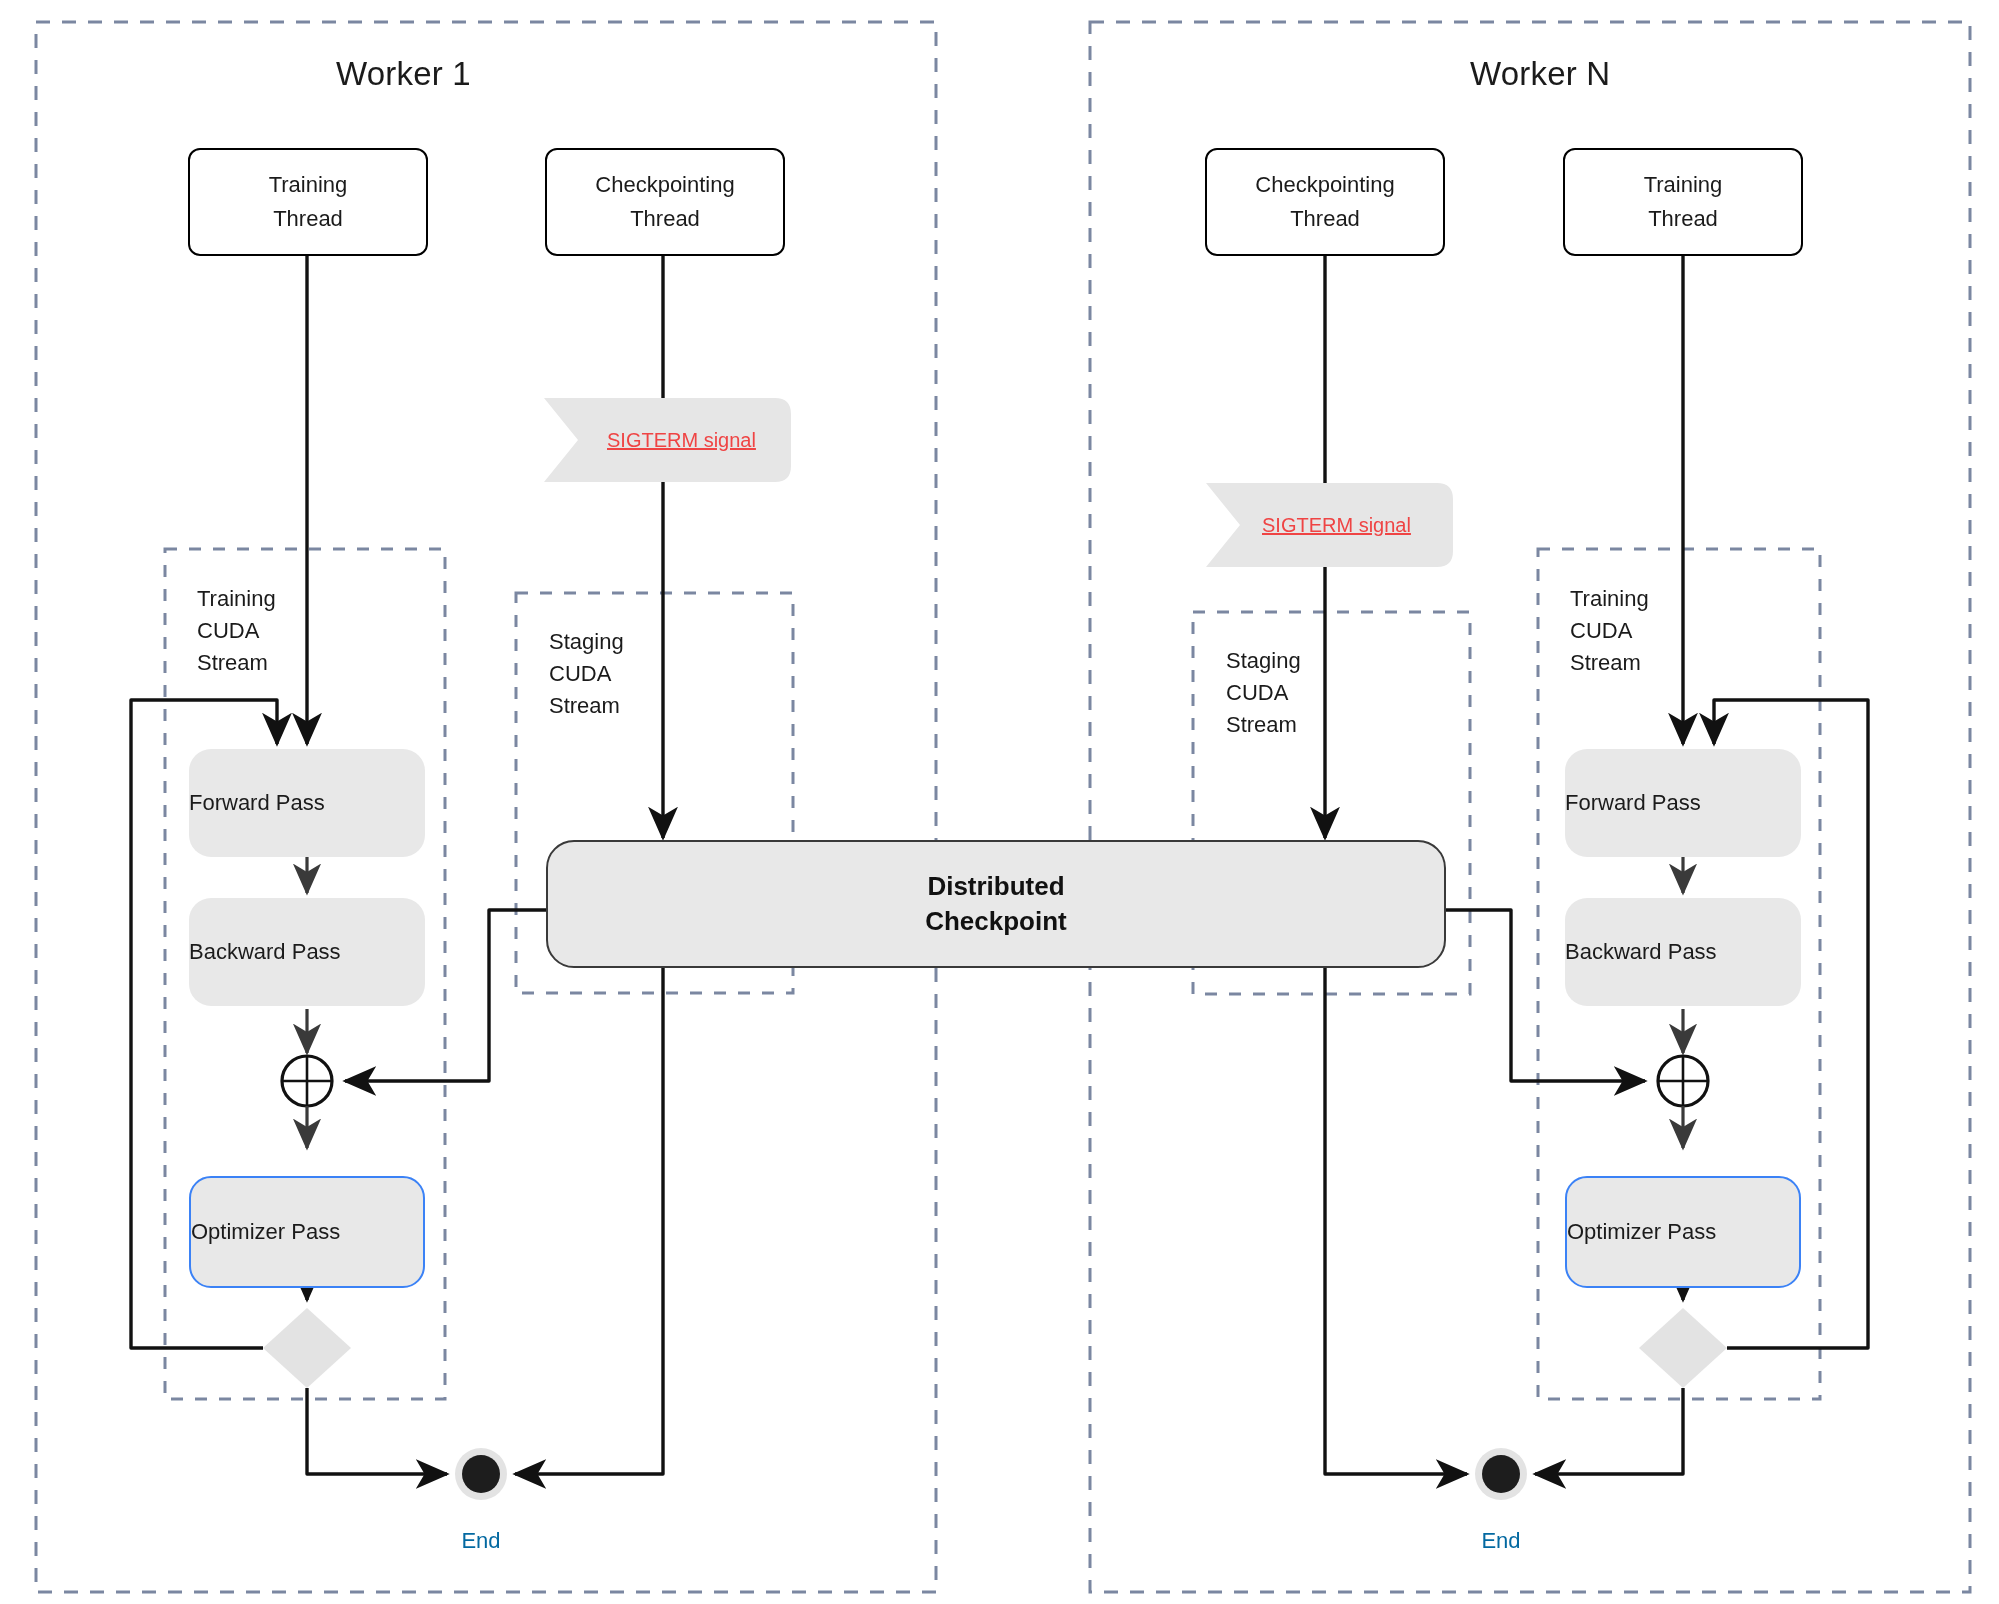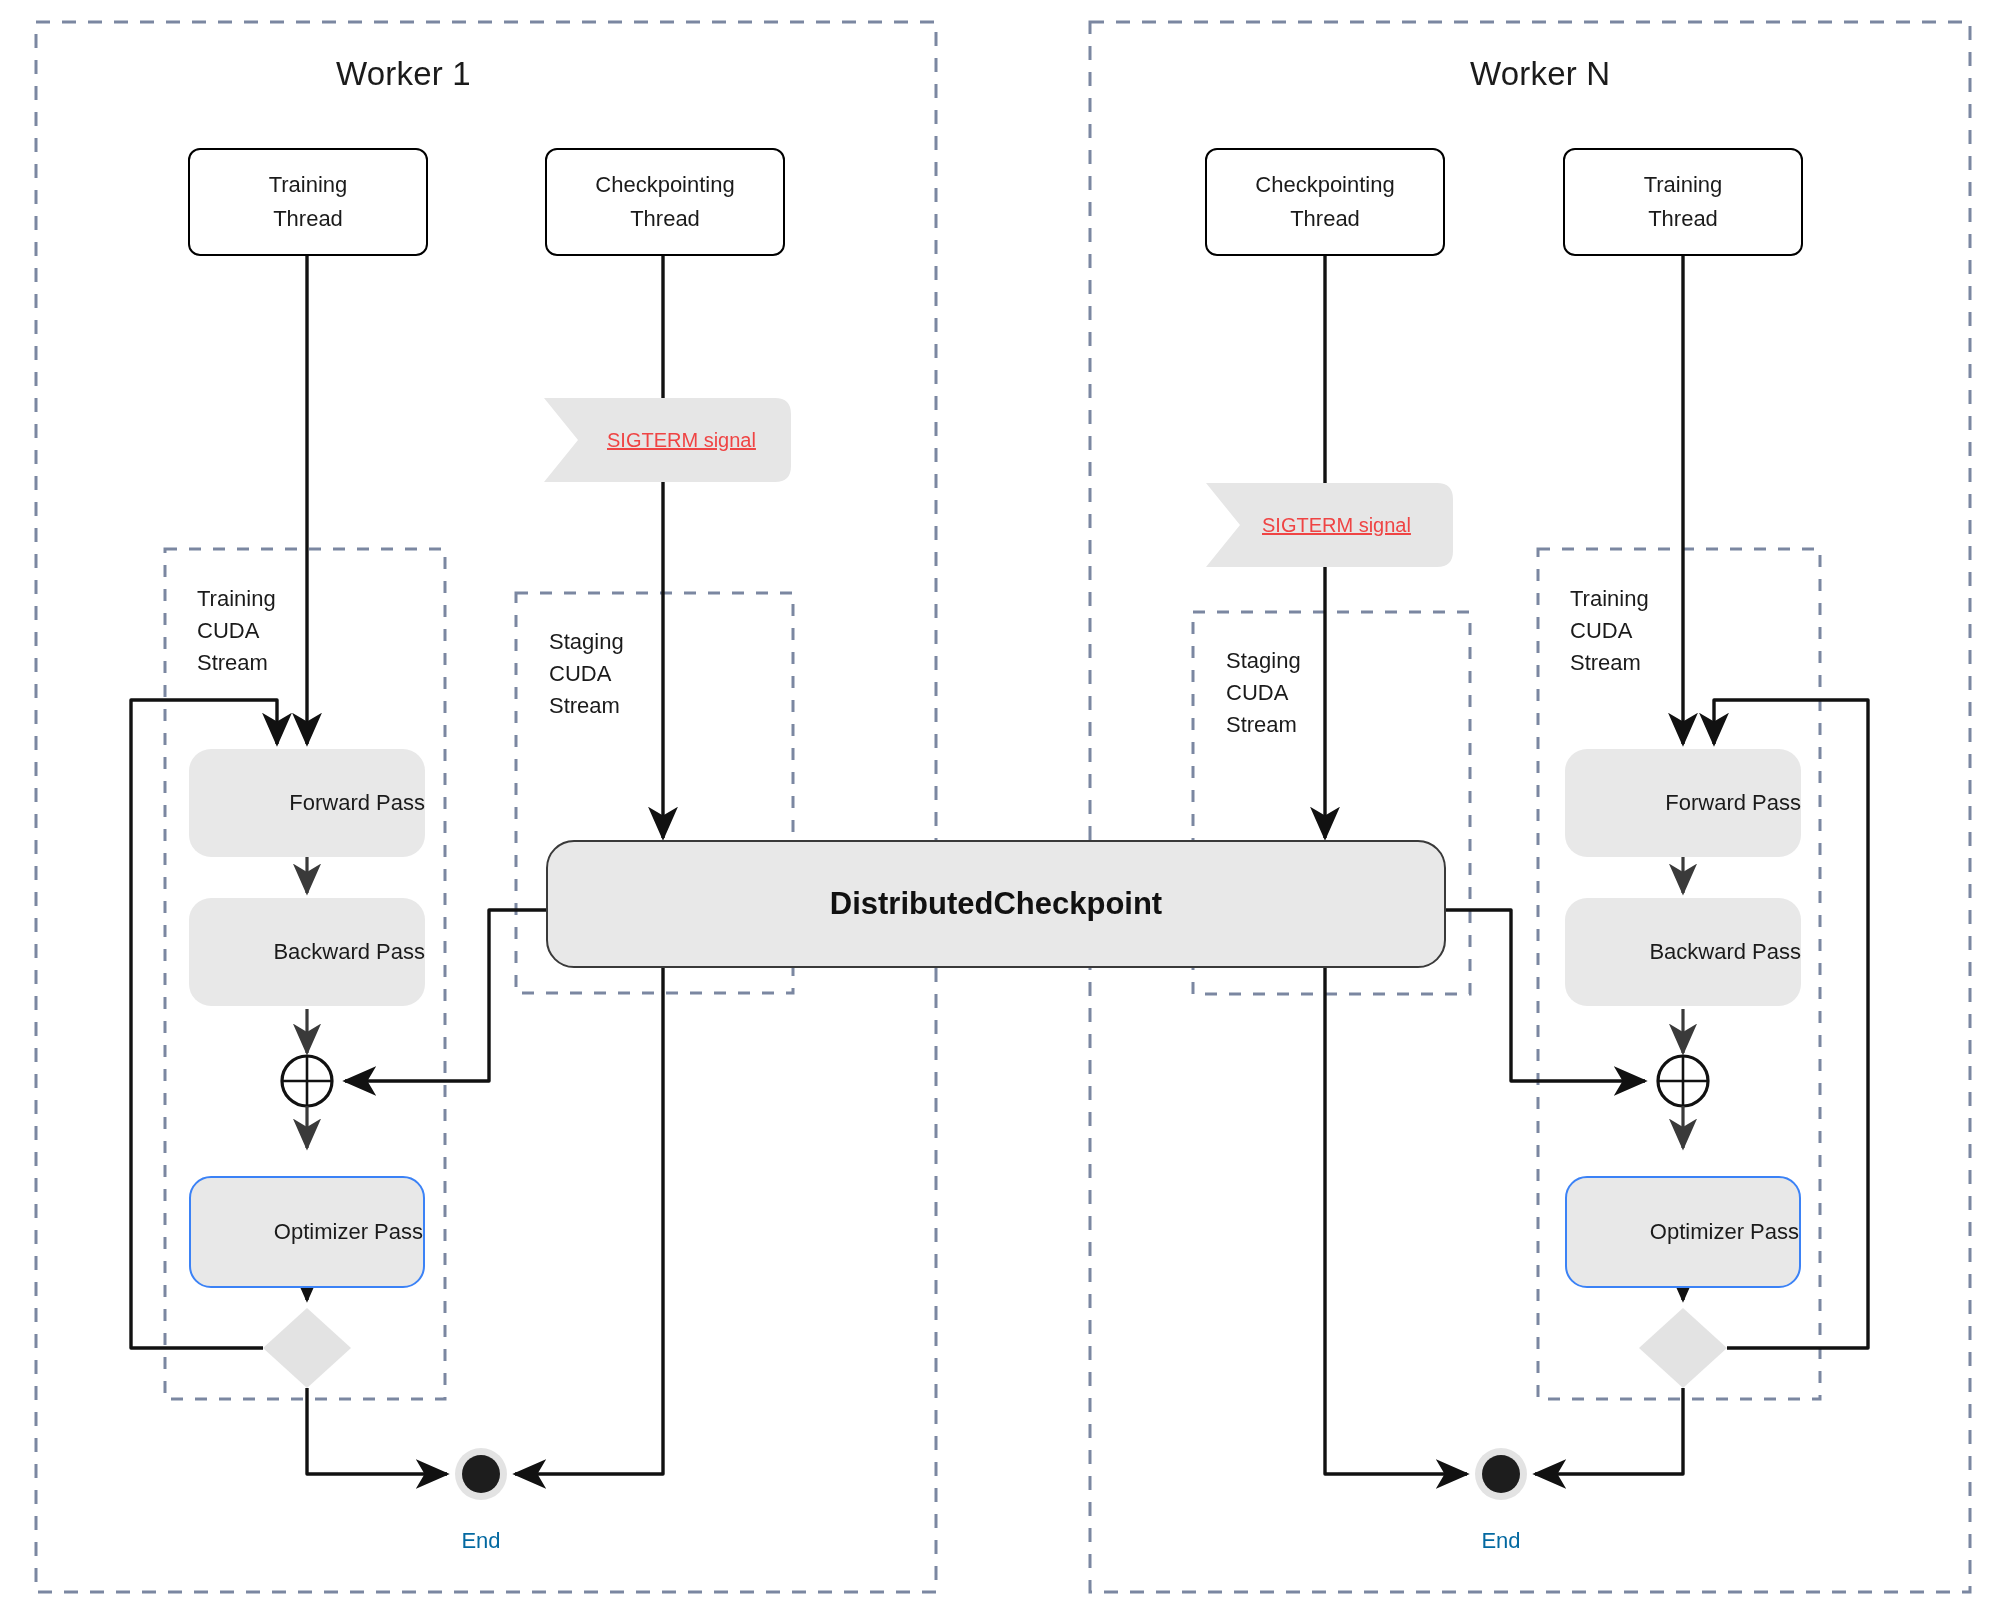--- a/index.html
+++ b/index.html
@@ -54,39 +54,39 @@
     color: #1b1b1b;
     line-height: 1.45;
     white-space: pre-line;
   }
   .pass-box {
     position: absolute;
     background: #e8e8e8;
     border-radius: 22px;
     display: flex;
     align-items: center;
-    justify-content: flex-end;
+    justify-content: flex-start;
     font-size: 22px;
     color: #1b1b1b;
     box-sizing: border-box;
   }
   .pass-box.bordered {
     border: 2px solid #3b82f6;
     margin-top: 28px;
   }
   .ckpt-box {
     position: absolute;
     background: #e8e8e8;
     border: 2.5px solid #3a3a3a;
     border-radius: 28px;
     display: flex;
-    flex-direction: row;
+    flex-direction: column;
     align-items: center;
     justify-content: center;
-    font-size: 31px;
+    font-size: 26px;
     font-weight: bold;
     color: #111111;
     line-height: 1.35;
     box-sizing: border-box;
   }
   .sigterm-label {
     position: absolute;
     font-size: 20px;
     color: #ef4444;
     white-space: nowrap;

